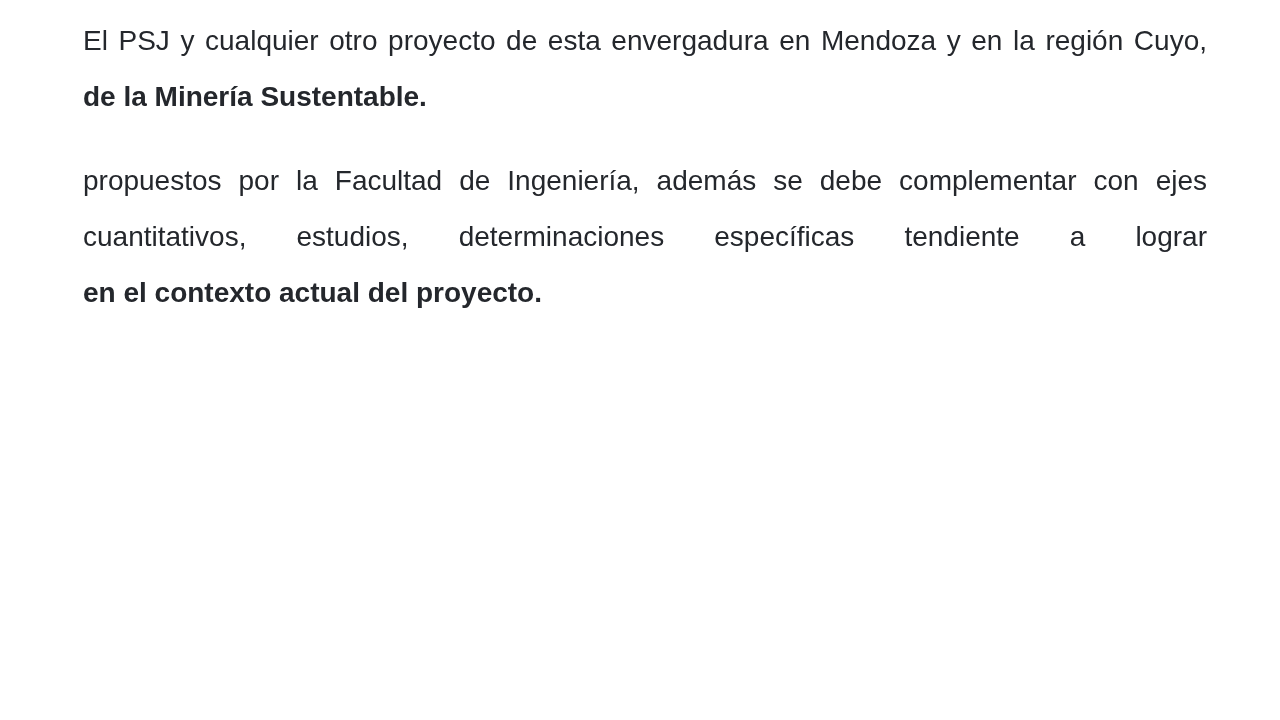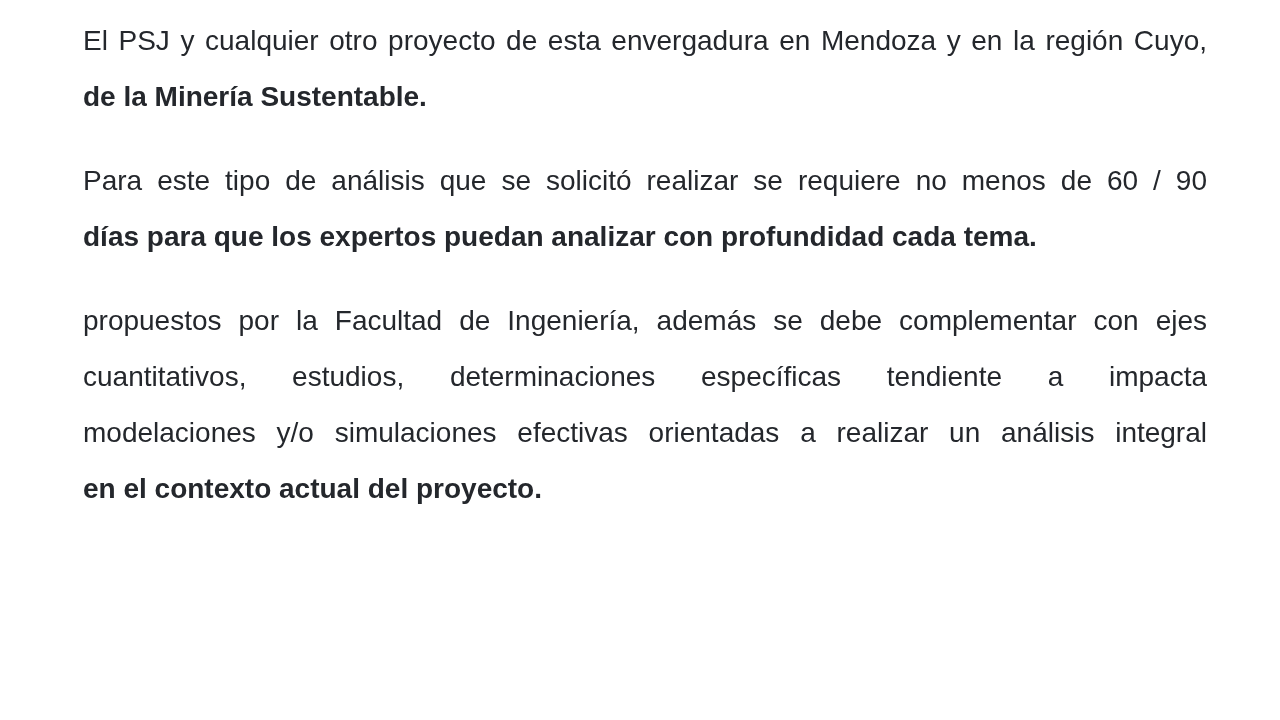--- a/index.html
+++ b/index.html
@@ -40,23 +40,18 @@
 </head>
 <body>
 
 <main class="doc-page">
   <div id="document-body" style="color: rgb(36, 39, 44);">
       <div class="paragraph">
         <div class="text-line">El PSJ y cualquier otro proyecto de esta envergadura en Mendoza y en la región Cuyo,</div>
         <div class="text-line last-line">de la Minería Sustentable.</div>
       </div>
       <div class="paragraph">
-        <div class="text-line">Para este tipo de análisis que se solicitó realizar se requiere no menos de 60 / 90</div>
-        <div class="text-line last-line">días para que los expertos puedan analizar con profundidad cada tema.</div>
-      </div>
-      <div class="paragraph">
         <div class="text-line">propuestos por la Facultad de Ingeniería, además se debe complementar con ejes</div>
-        <div class="text-line">cuantitativos, estudios, determinaciones específicas tendiente a impacta</div>
-        <div class="text-line">modelaciones y/o simulaciones efectivas orientadas a realizar un análisis integral</div>
+        <div class="text-line">cuantitativos, estudios, determinaciones específicas tendiente a lograr</div>
         <div class="text-line last-line">en el contexto actual del proyecto.</div>
       </div>
     </div>
 </main>
 
 </body></html>

